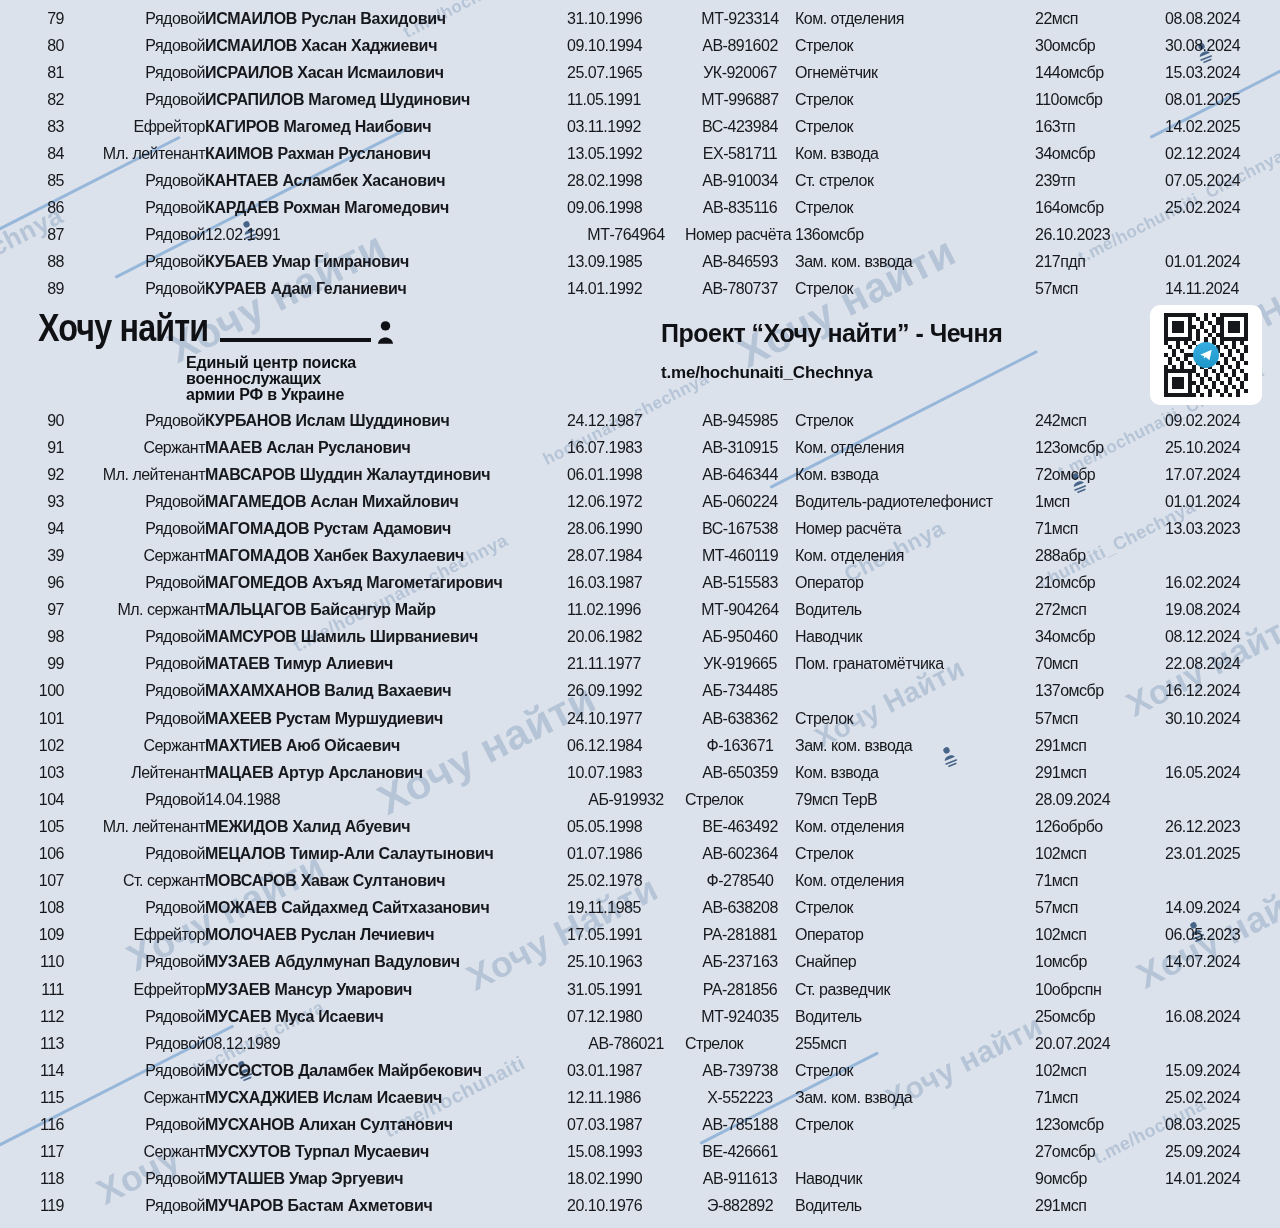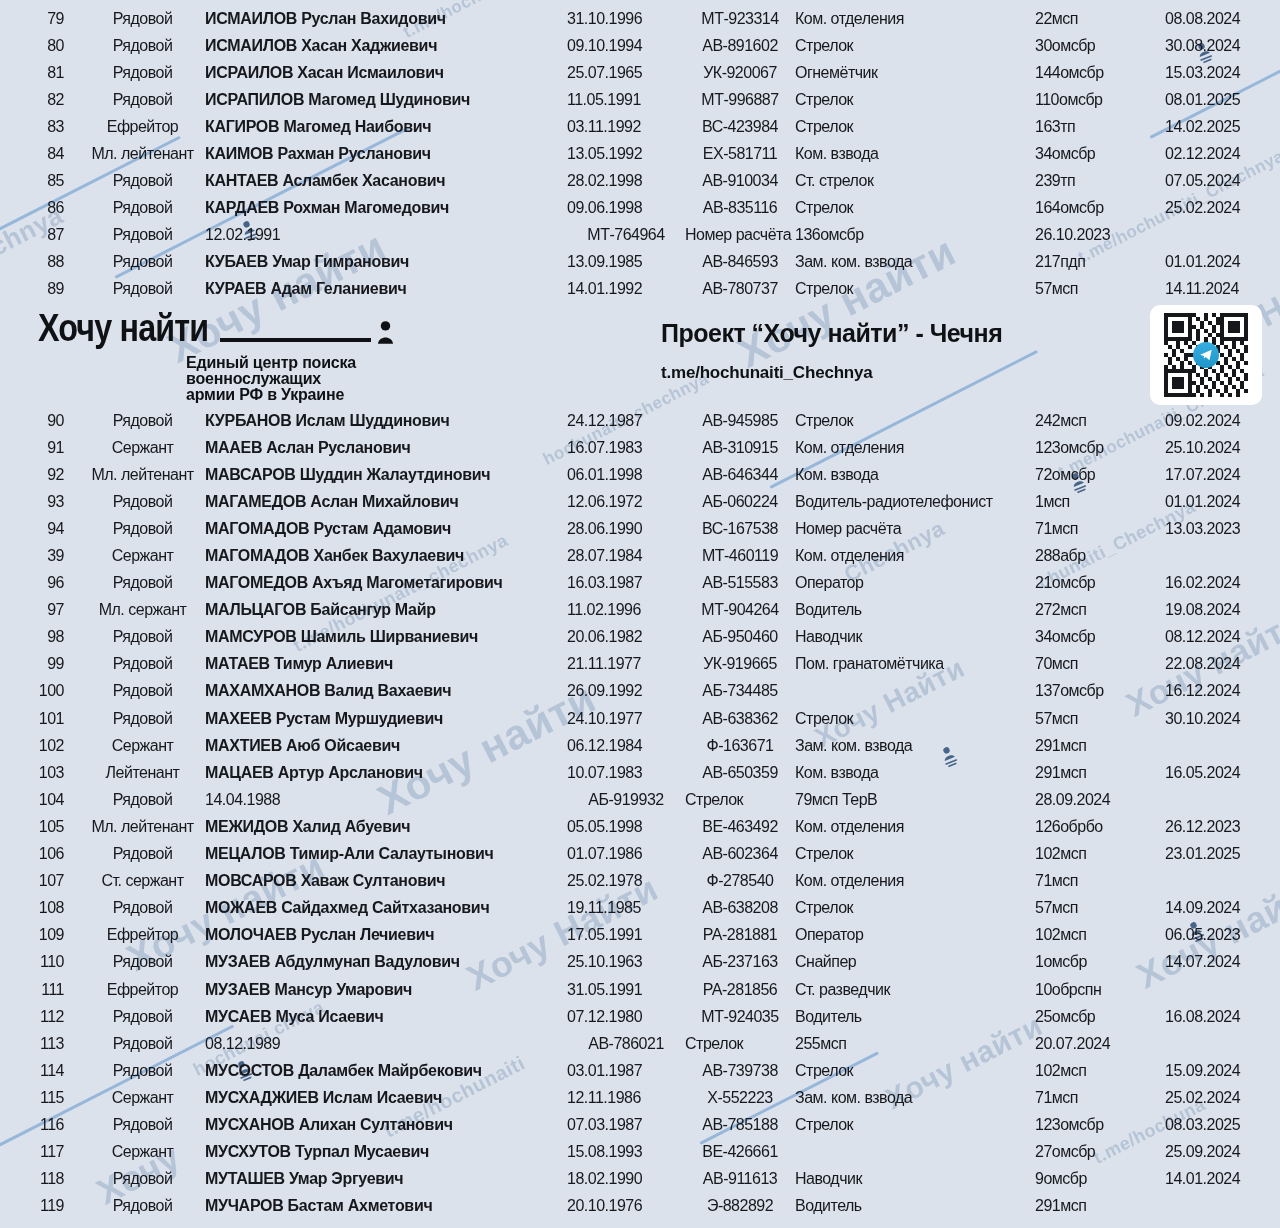--- a/index.html
+++ b/index.html
@@ -26,21 +26,21 @@
   .tbl-top{top:-22px;}
   .tbl-bottom{top:407px;}
   .row{
     display:grid;height:27.1px;align-items:center;
     grid-template-columns:70px 135px 362px 118px 110px 240px 130px 1fr;
     font-size:16px;letter-spacing:-0.5px;white-space:nowrap;
   }
   .tbl-top .row{height:27px;}
   .c{overflow:visible;}
   .c.num{text-align:right;padding-right:6px;}
-  .c.rank{text-align:center;padding-left:10px;}
+  .c.rank{text-align:right;padding-left:10px;}
   .c.name{font-weight:bold;letter-spacing:-0.3px;}
   .c.id{text-align:center;}
 
   
   .band{position:absolute;top:303px;left:0;right:0;height:104px;}
   .logo-block{position:absolute;left:38px;top:4px;width:356px;}
   .logo-row{display:flex;align-items:flex-end;}
   .logo-text{
     font-size:38px;font-weight:600;letter-spacing:-1px;line-height:42px;
     transform:scaleX(.85);transform-origin:left bottom;white-space:nowrap;color:#101114;

